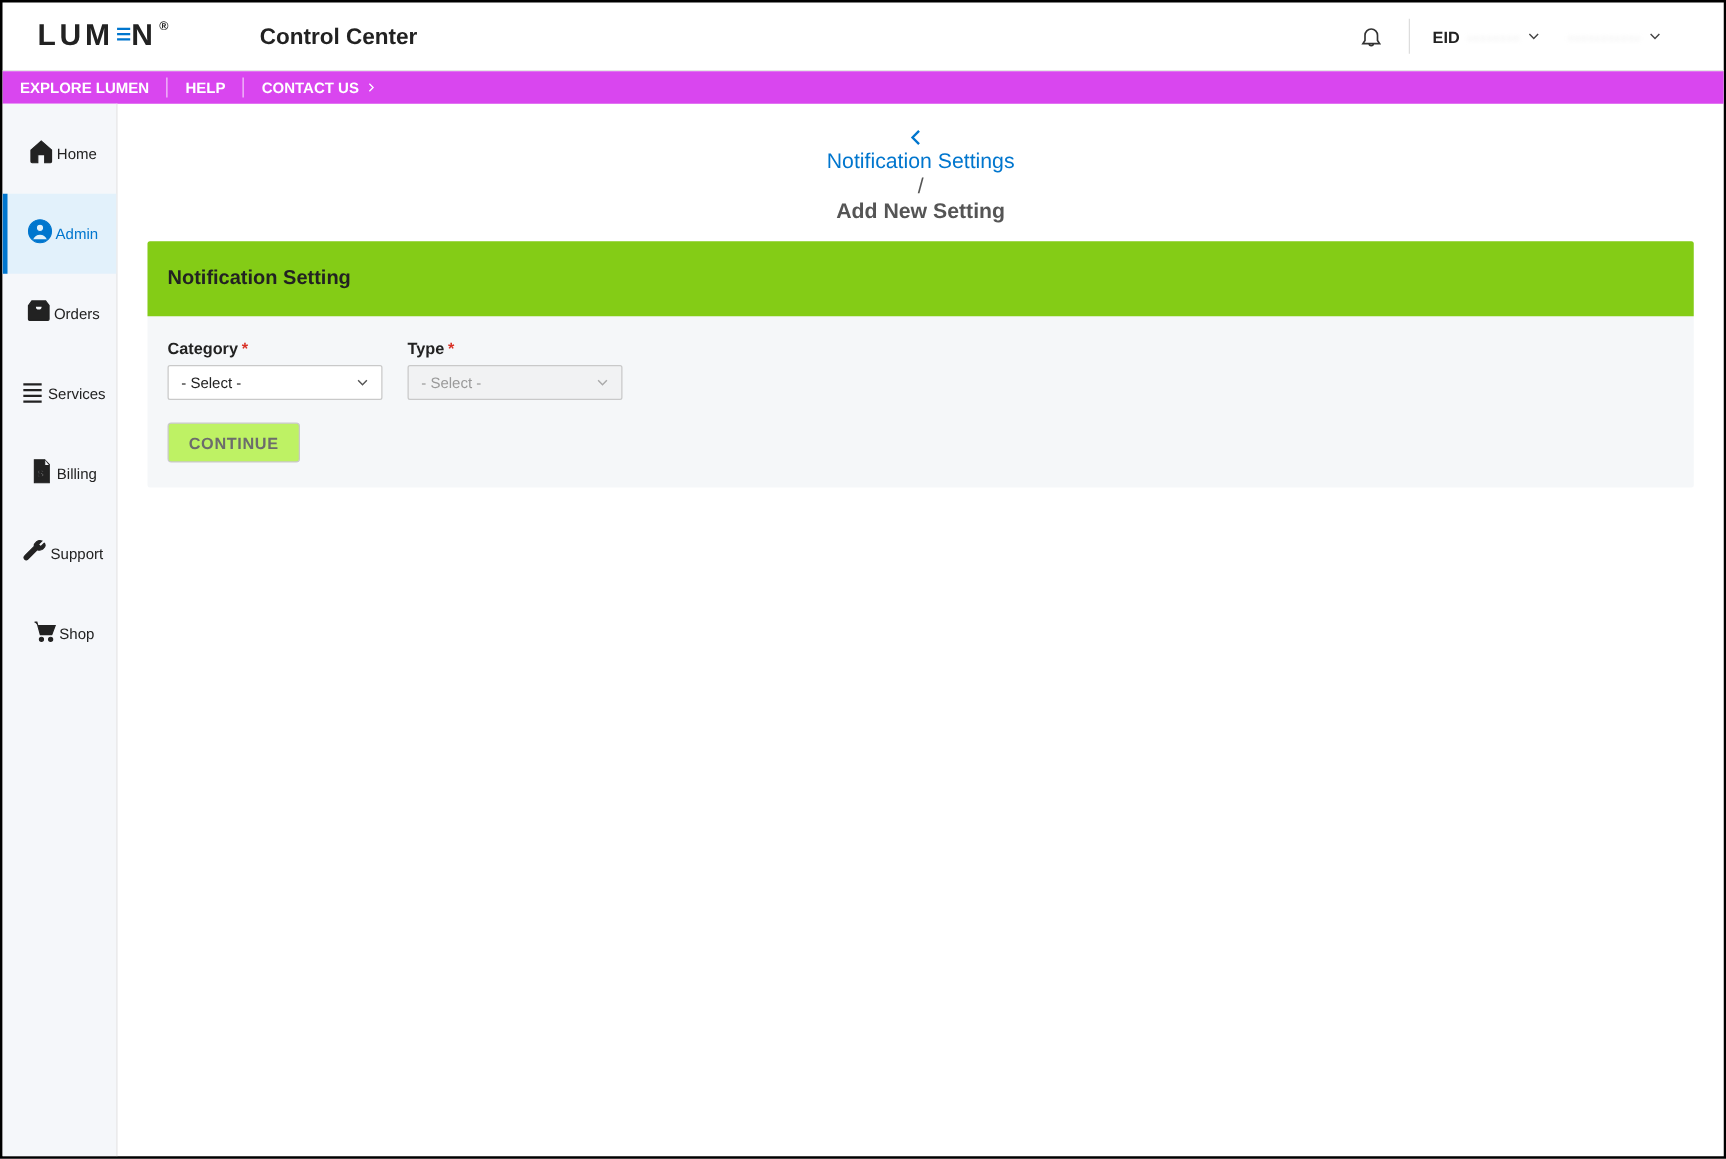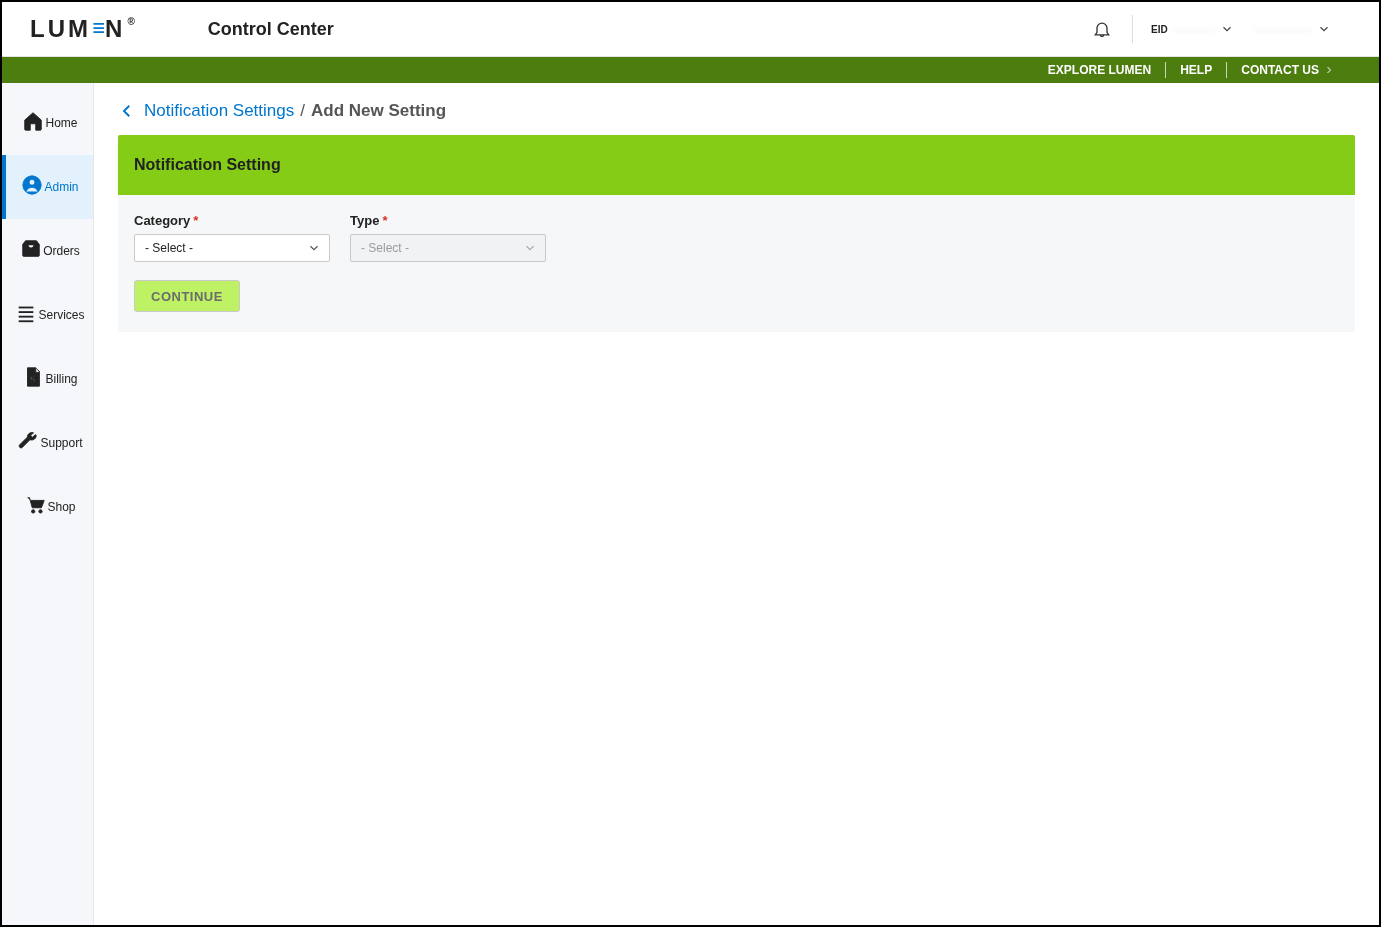--- a/index.html
+++ b/index.html
@@ -39,33 +39,32 @@
     font-size:18px;
     font-weight:700;
     color:#222;
     margin-left:70px;
   }
   .topbar .spacer { flex:1; }
   .bell-icon { width:20px; height:20px; margin-right:20px; cursor:pointer; }
   .bell-icon svg { width:20px; height:20px; }
   .vsep { width:1px; height:28px; background:#ddd; margin-right:18px; }
   .account-box { display:flex; align-items:center; cursor:pointer; margin-right:20px; }
-  .account-box .lbl { font-size:10px; font-weight:700; margin-right:6px; }
+  .account-box .lbl { font-size:13px; font-weight:700; margin-right:6px; }
   .account-box .blur { color:#bbb; filter:blur(2px); letter-spacing:1px; margin-right:4px;}
   .chev { width:14px; height:14px; }
   .chev svg { width:14px; height:14px; stroke:#444; fill:none; stroke-width:2;}
 
   
   .bluebar {
     height:26px;
-    background:#4d7c0f;
+    background:#d946ef;
     color:#fff;
     display:flex;
     align-items:center;
-    justify-content:flex-end;
     padding-right:30px;
     font-size:12px;
     font-weight:700;
   }
   .bluebar .item { padding:0 14px; cursor:pointer; display:flex; align-items:center; }
   .bluebar .bsep { width:1px; height:16px; background:rgba(255,255,255,.7);}
   .bluebar svg { width:12px; height:12px; stroke:#fff; fill:none; stroke-width:2; margin-left:4px;}
 
   
   .body { display:flex; height:calc(100% - 55px - 26px); }
@@ -99,20 +98,21 @@
   .main {
     flex:1;
     padding:18px 24px 24px 24px;
     overflow:auto;
   }
   .breadcrumb {
     display:flex;
     align-items:center;
     font-size:17px;
     margin-bottom:14px;
+    flex-direction:column;
   }
   .breadcrumb .back { width:18px; height:18px; margin-right:8px; cursor:pointer; }
   .breadcrumb .back svg { width:18px; height:18px; stroke:#0076ce; fill:none; stroke-width:2.5;}
   .breadcrumb a { color:#0076ce; text-decoration:none; cursor:pointer; font-weight:500;}
   .breadcrumb .sep { margin:0 6px; color:#555; font-weight:500;}
   .breadcrumb .cur { color:#555; font-weight:600;}
 
   .panel {
     background:#f5f7f9;
     border-radius:2px;
@@ -124,21 +124,21 @@
     font-weight:700;
     border-radius:2px 2px 0 0;
   }
   .panel-body { padding:18px 16px 20px 16px; }
 
   .form-row { display:flex; gap:20px; margin-bottom:18px;}
   .field { display:flex; flex-direction:column; }
   .field label { font-size:13px; font-weight:600; margin-bottom:6px; }
   .field label .req { color:#d93025; margin-left:3px;}
   .select {
-    width:196px; height:28px;
+    width:172px; height:28px;
     border:1px solid #c9c9c9;
     background:#fff;
     border-radius:2px;
     display:flex; align-items:center; justify-content:space-between;
     padding:0 8px 0 10px;
     font-size:12px;
     cursor:pointer;
   }
   .select.disabled { background:#f1f2f3; color:#9a9a9a; cursor:default;}
   .select .sval { }

